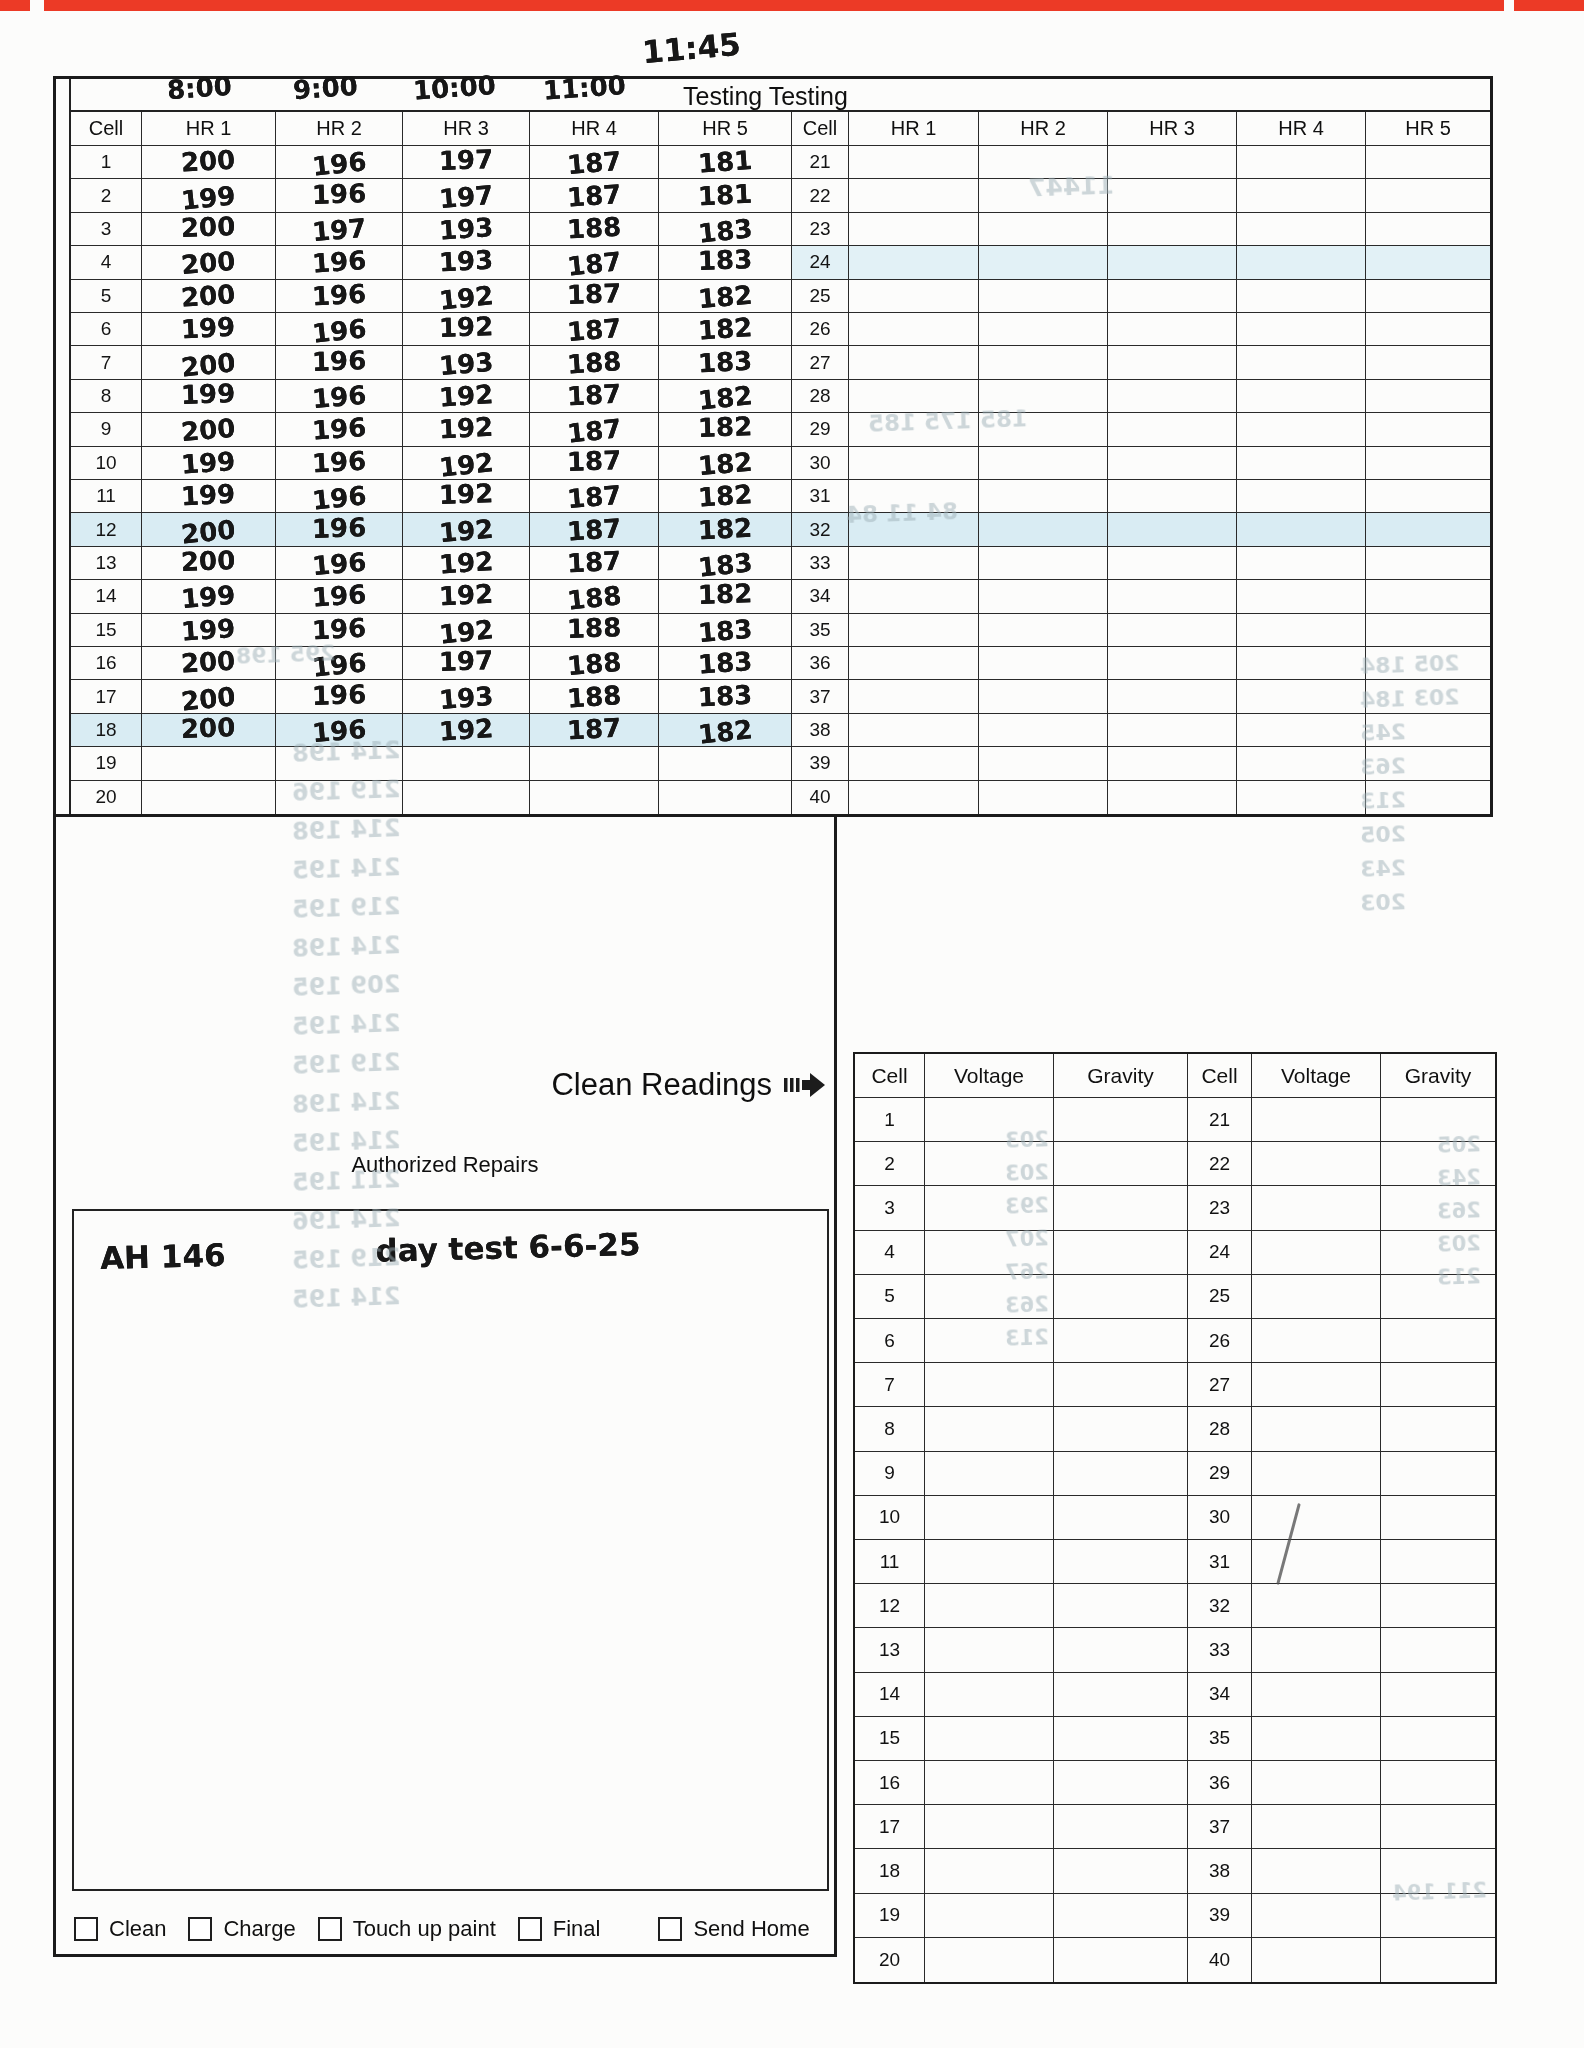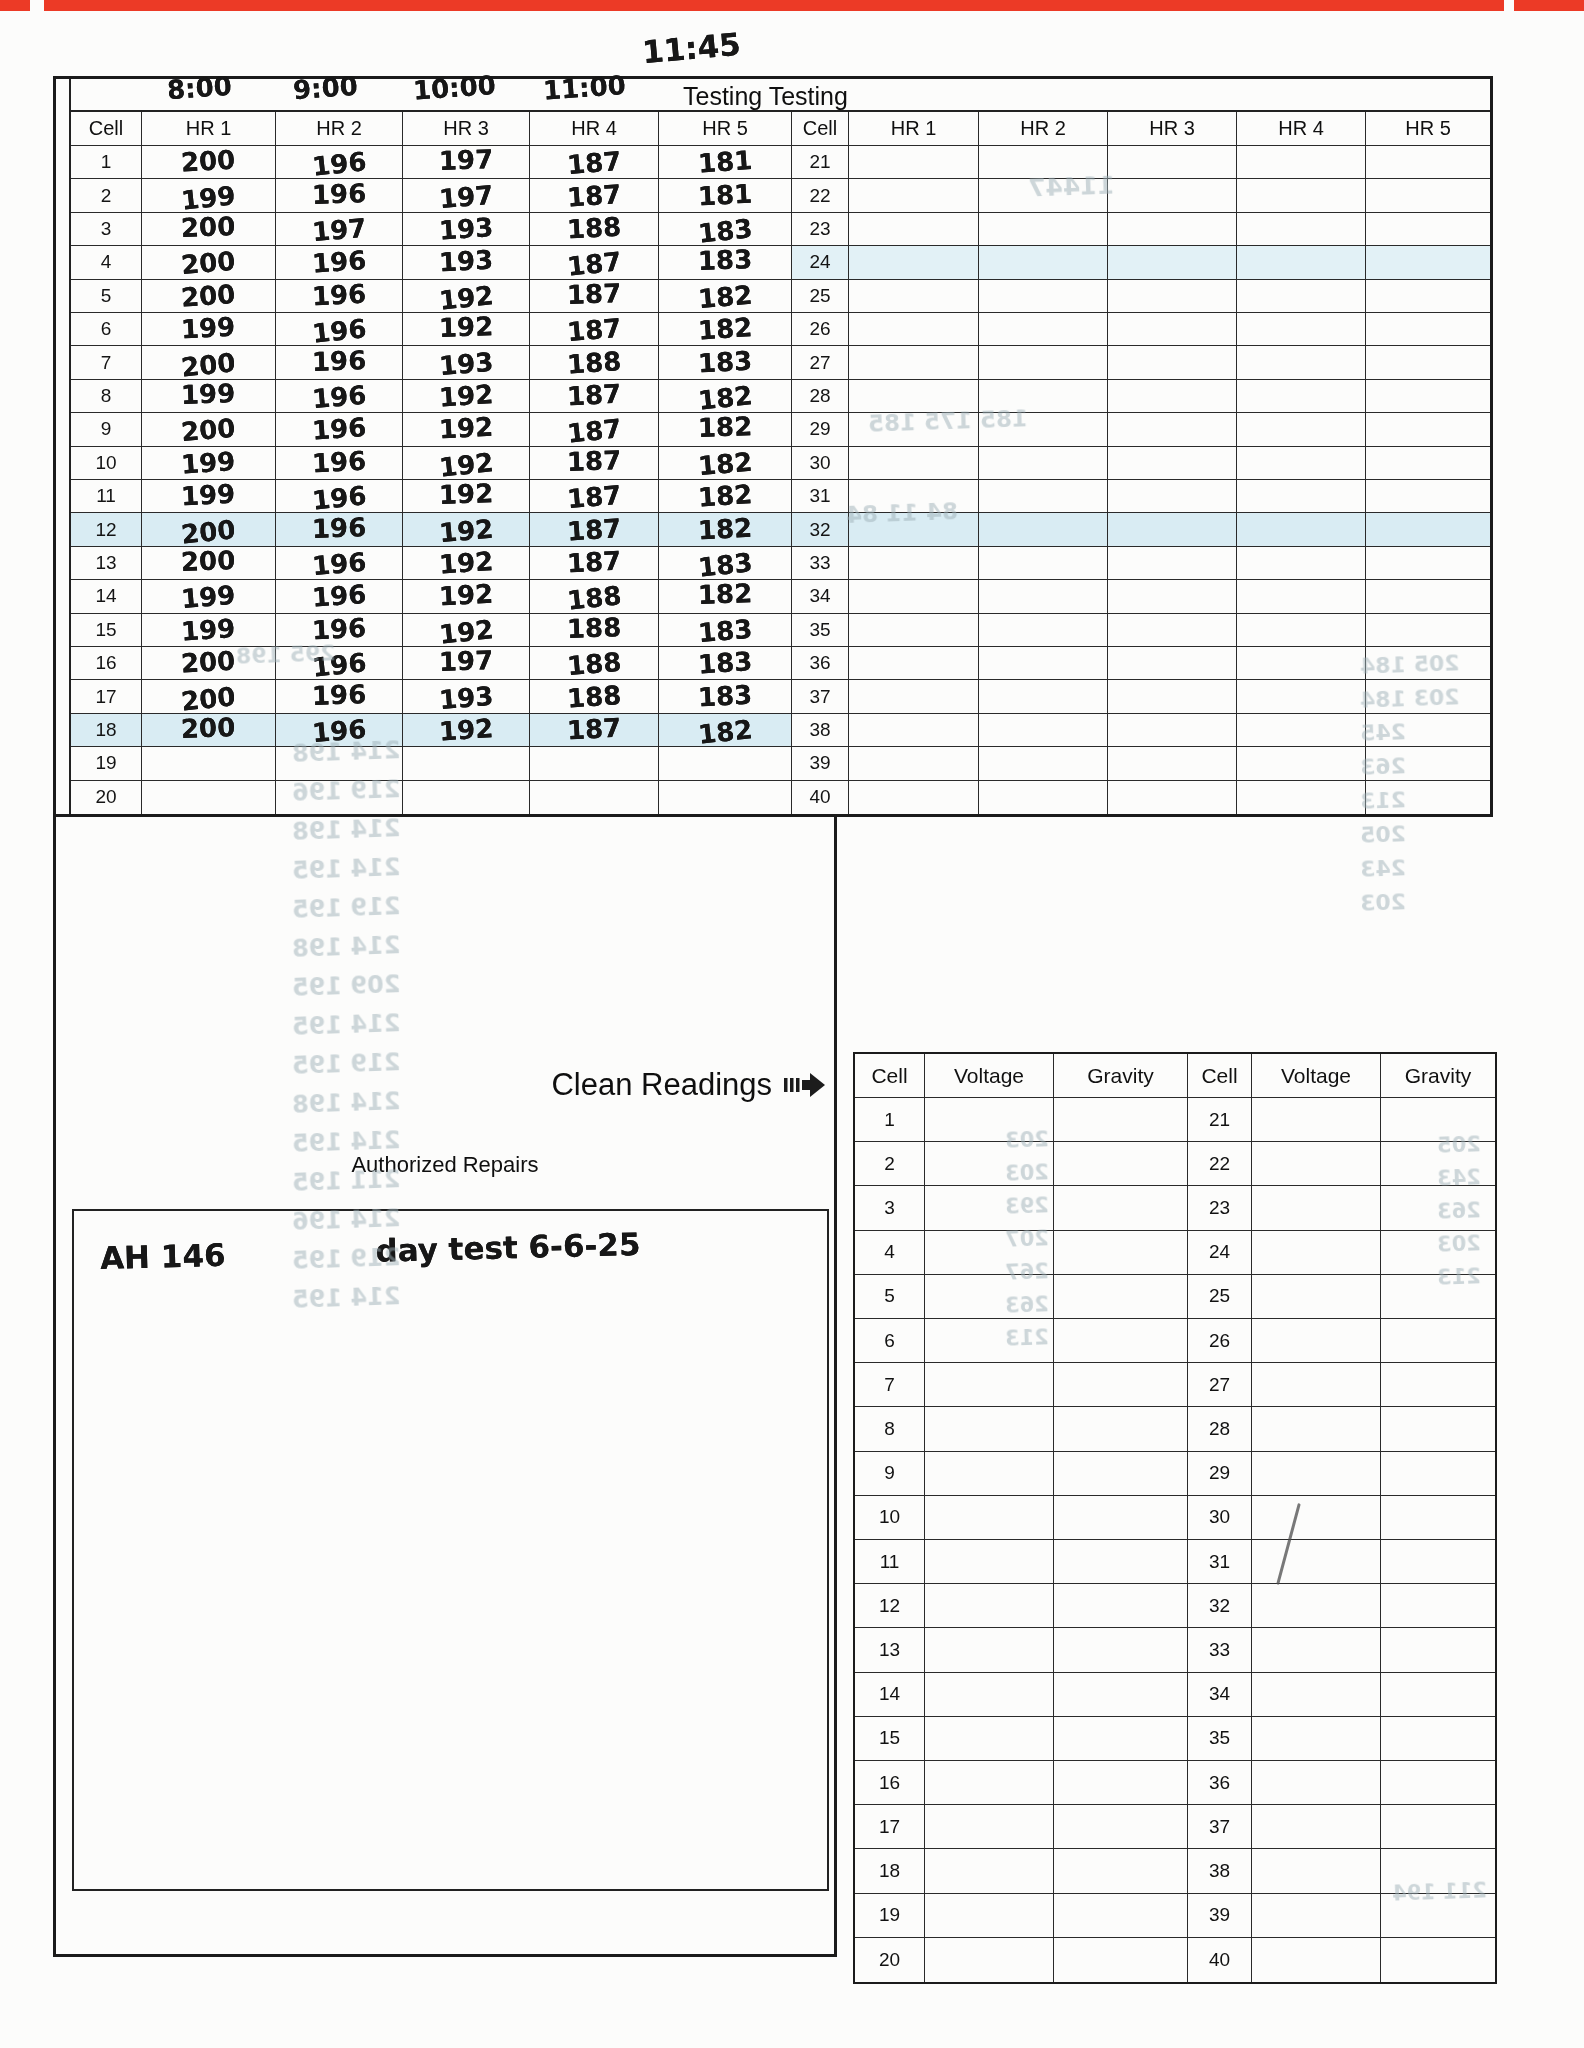--- a/index.html
+++ b/index.html
@@ -587,20 +587,43 @@
         <polygon points="26,1 26,25 41,13" fill="#1c1c1c"></polygon>
       </svg>
     </div>
     <div class="repairs-title">Authorized Repairs</div>
     <div class="repairs-box">
       <div class="repairs-note hw">
         <span>AH 146</span>
         <span>day test 6-6-25</span>
       </div>
     </div>
+    <div class="cb-row">
+
+    <div class="cb">
+          <div class="box"></div>
+          <div style="white-space: nowrap;">Clean</div>
+        </div>
+        <div class="cb">
+          <div class="box"></div>
+          <div style="white-space: nowrap;">Charge</div>
+        </div>
+        <div class="cb">
+          <div class="box"></div>
+          <div style="white-space: nowrap;">Touch up paint</div>
+        </div>
+        <div class="cb">
+          <div class="box"></div>
+          <div style="white-space: nowrap;">Final</div>
+        </div>
+        <div class="cb">
+          <div class="box"></div>
+          <div style="white-space: nowrap;">Send Home</div>
+        </div>
+      </div>
   </div>
 
   <div class="ftable">
     <div class="frow fhead">
       <div>Cell</div>
       <div>Voltage</div>
       <div>Gravity</div>
       <div>Cell</div>
       <div>Voltage</div>
       <div>Gravity</div>

